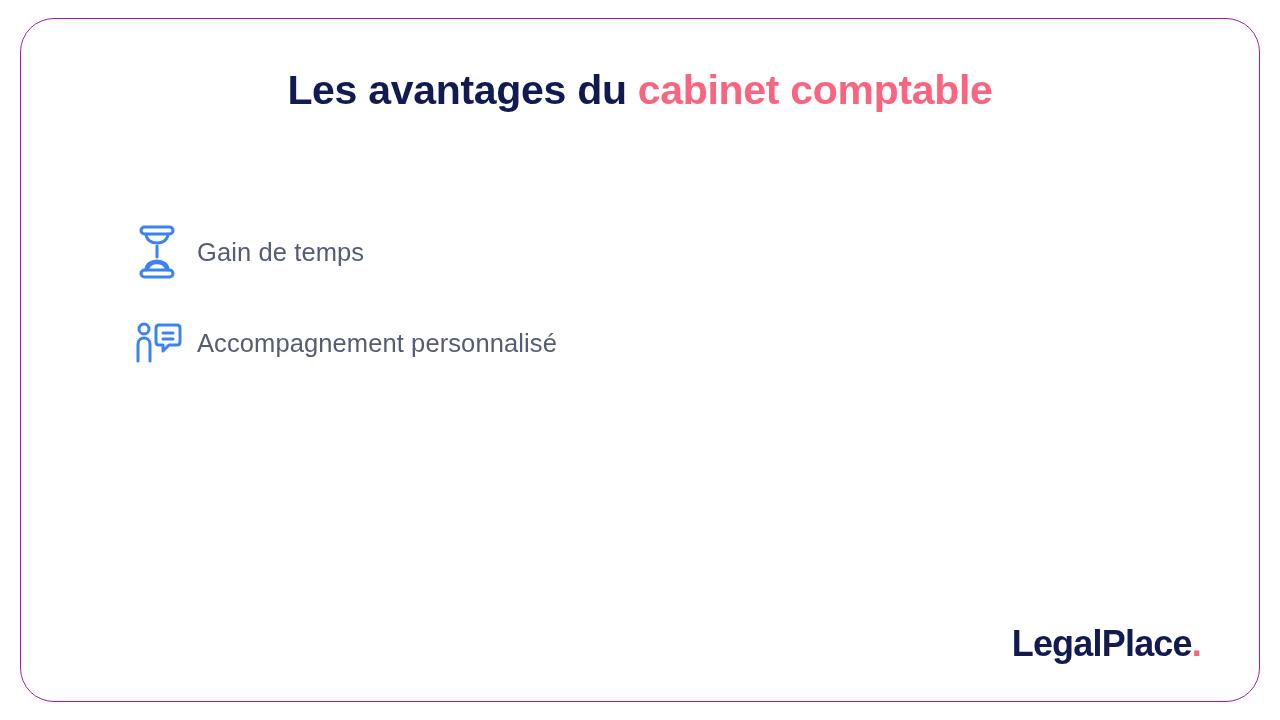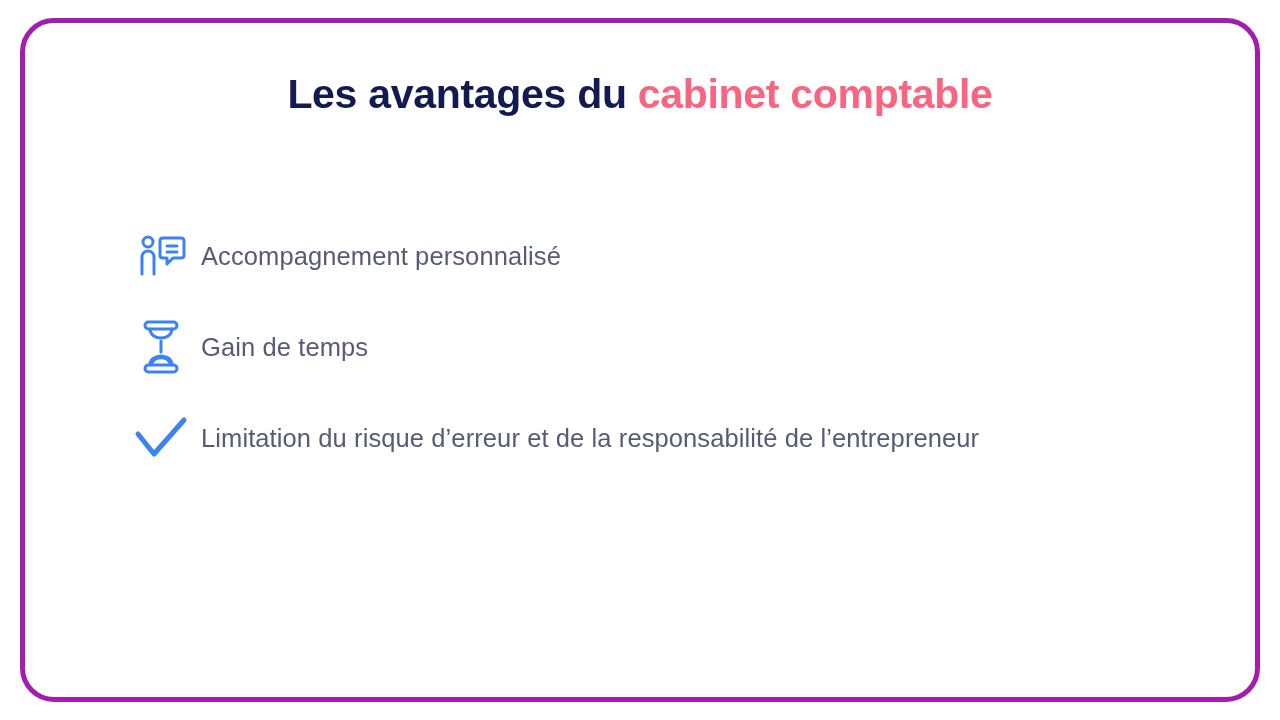--- a/index.html
+++ b/index.html
@@ -20,21 +20,21 @@
     width: 1280px;
     height: 720px;
     background: #ffffff;
     padding: 18px 20px;
   }
 
   .card {
     box-sizing: border-box;
     width: 100%;
     height: 100%;
-    border: 5px solid #a21caf;
+    border: 1px solid #a21caf;
     border-radius: 34px;
     background: #ffffff;
     position: relative;
   }
 
   .title {
     position: absolute;
     top: 48px;
     left: 0;
     right: 0;
@@ -94,52 +94,47 @@
   <div class="card">
 
     <div class="title">
       <span class="dark">Les avantages du </span><span class="accent">cabinet comptable</span>
     </div>
 
     <div class="list">
 
       <div class="row">
         <span class="row-icon">
-          <svg width="52" height="52" viewBox="0 0 52 52" fill="none" xmlns="http://www.w3.org/2000/svg">
-            <circle cx="13" cy="12" r="5" stroke="#3b82f6" stroke-width="3"></circle>
-            <path d="M7 44 L7 27 C7 23, 10 21, 13 21 C16 21, 19 23, 19 27 L19 44" stroke="#3b82f6" stroke-width="3" stroke-linecap="round" stroke-linejoin="round"></path>
-            <path d="M28 8 H46 C48 8 49 9 49 11 V25 C49 27 48 28 46 28 H38 L32 34 V28 H28 C26 28 25 27 25 25 V11 C25 9 26 8 28 8 Z" stroke="#3b82f6" stroke-width="3" stroke-linejoin="round"></path>
-            <path d="M32 16 H42" stroke="#3b82f6" stroke-width="3" stroke-linecap="round"></path>
-            <path d="M32 22 H42" stroke="#3b82f6" stroke-width="3" stroke-linecap="round"></path>
-          </svg>
-        </span>
-        <span class="row-label">Accompagnement personnalisé</span>
-      </div>
-
-      <div class="row">
-        <span class="row-icon">
           <svg width="48" height="56" viewBox="0 0 48 56" fill="none" xmlns="http://www.w3.org/2000/svg">
             <rect x="8" y="3" width="32" height="7" rx="3.5" stroke="#3b82f6" stroke-width="3"></rect>
             <rect x="8" y="46" width="32" height="7" rx="3.5" stroke="#3b82f6" stroke-width="3"></rect>
             <path d="M13 10 C13 22, 35 22, 35 10" stroke="#3b82f6" stroke-width="3" fill="none" stroke-linecap="round"></path>
             <path d="M13 46 C13 34, 35 34, 35 46" stroke="#3b82f6" stroke-width="3" fill="none" stroke-linecap="round"></path>
             <path d="M15 44 C18 37, 30 37, 33 44" stroke="#3b82f6" stroke-width="3" fill="none" stroke-linecap="round"></path>
             <path d="M24 22 L24 33" stroke="#3b82f6" stroke-width="3" stroke-linecap="round"></path>
           </svg>
         </span>
         <span class="row-label">Gain de temps</span>
       </div>
 
-
       <div class="row">
         <span class="row-icon">
-          <svg width="56" height="48" viewBox="0 0 56 48" fill="none" xmlns="http://www.w3.org/2000/svg">
-            <path d="M5 20 L21 40 L51 6" stroke="#3b82f6" stroke-width="5" stroke-linecap="round" stroke-linejoin="round"></path>
+          <svg width="52" height="52" viewBox="0 0 52 52" fill="none" xmlns="http://www.w3.org/2000/svg">
+            <circle cx="13" cy="12" r="5" stroke="#3b82f6" stroke-width="3"></circle>
+            <path d="M7 44 L7 27 C7 23, 10 21, 13 21 C16 21, 19 23, 19 27 L19 44" stroke="#3b82f6" stroke-width="3" stroke-linecap="round" stroke-linejoin="round"></path>
+            <path d="M28 8 H46 C48 8 49 9 49 11 V25 C49 27 48 28 46 28 H38 L32 34 V28 H28 C26 28 25 27 25 25 V11 C25 9 26 8 28 8 Z" stroke="#3b82f6" stroke-width="3" stroke-linejoin="round"></path>
+            <path d="M32 16 H42" stroke="#3b82f6" stroke-width="3" stroke-linecap="round"></path>
+            <path d="M32 22 H42" stroke="#3b82f6" stroke-width="3" stroke-linecap="round"></path>
           </svg>
         </span>
-        <span class="row-label">Limitation du risque d’erreur et de la responsabilité de l’entrepreneur</span>
+        <span class="row-label">Accompagnement personnalisé</span>
       </div>
+
+
 
     </div>
 
+    <div class="logo">
+      <span>LegalPlace</span><span class="dot">.</span>
+    </div>
 
   </div>
 </div>
 
 </body></html>

